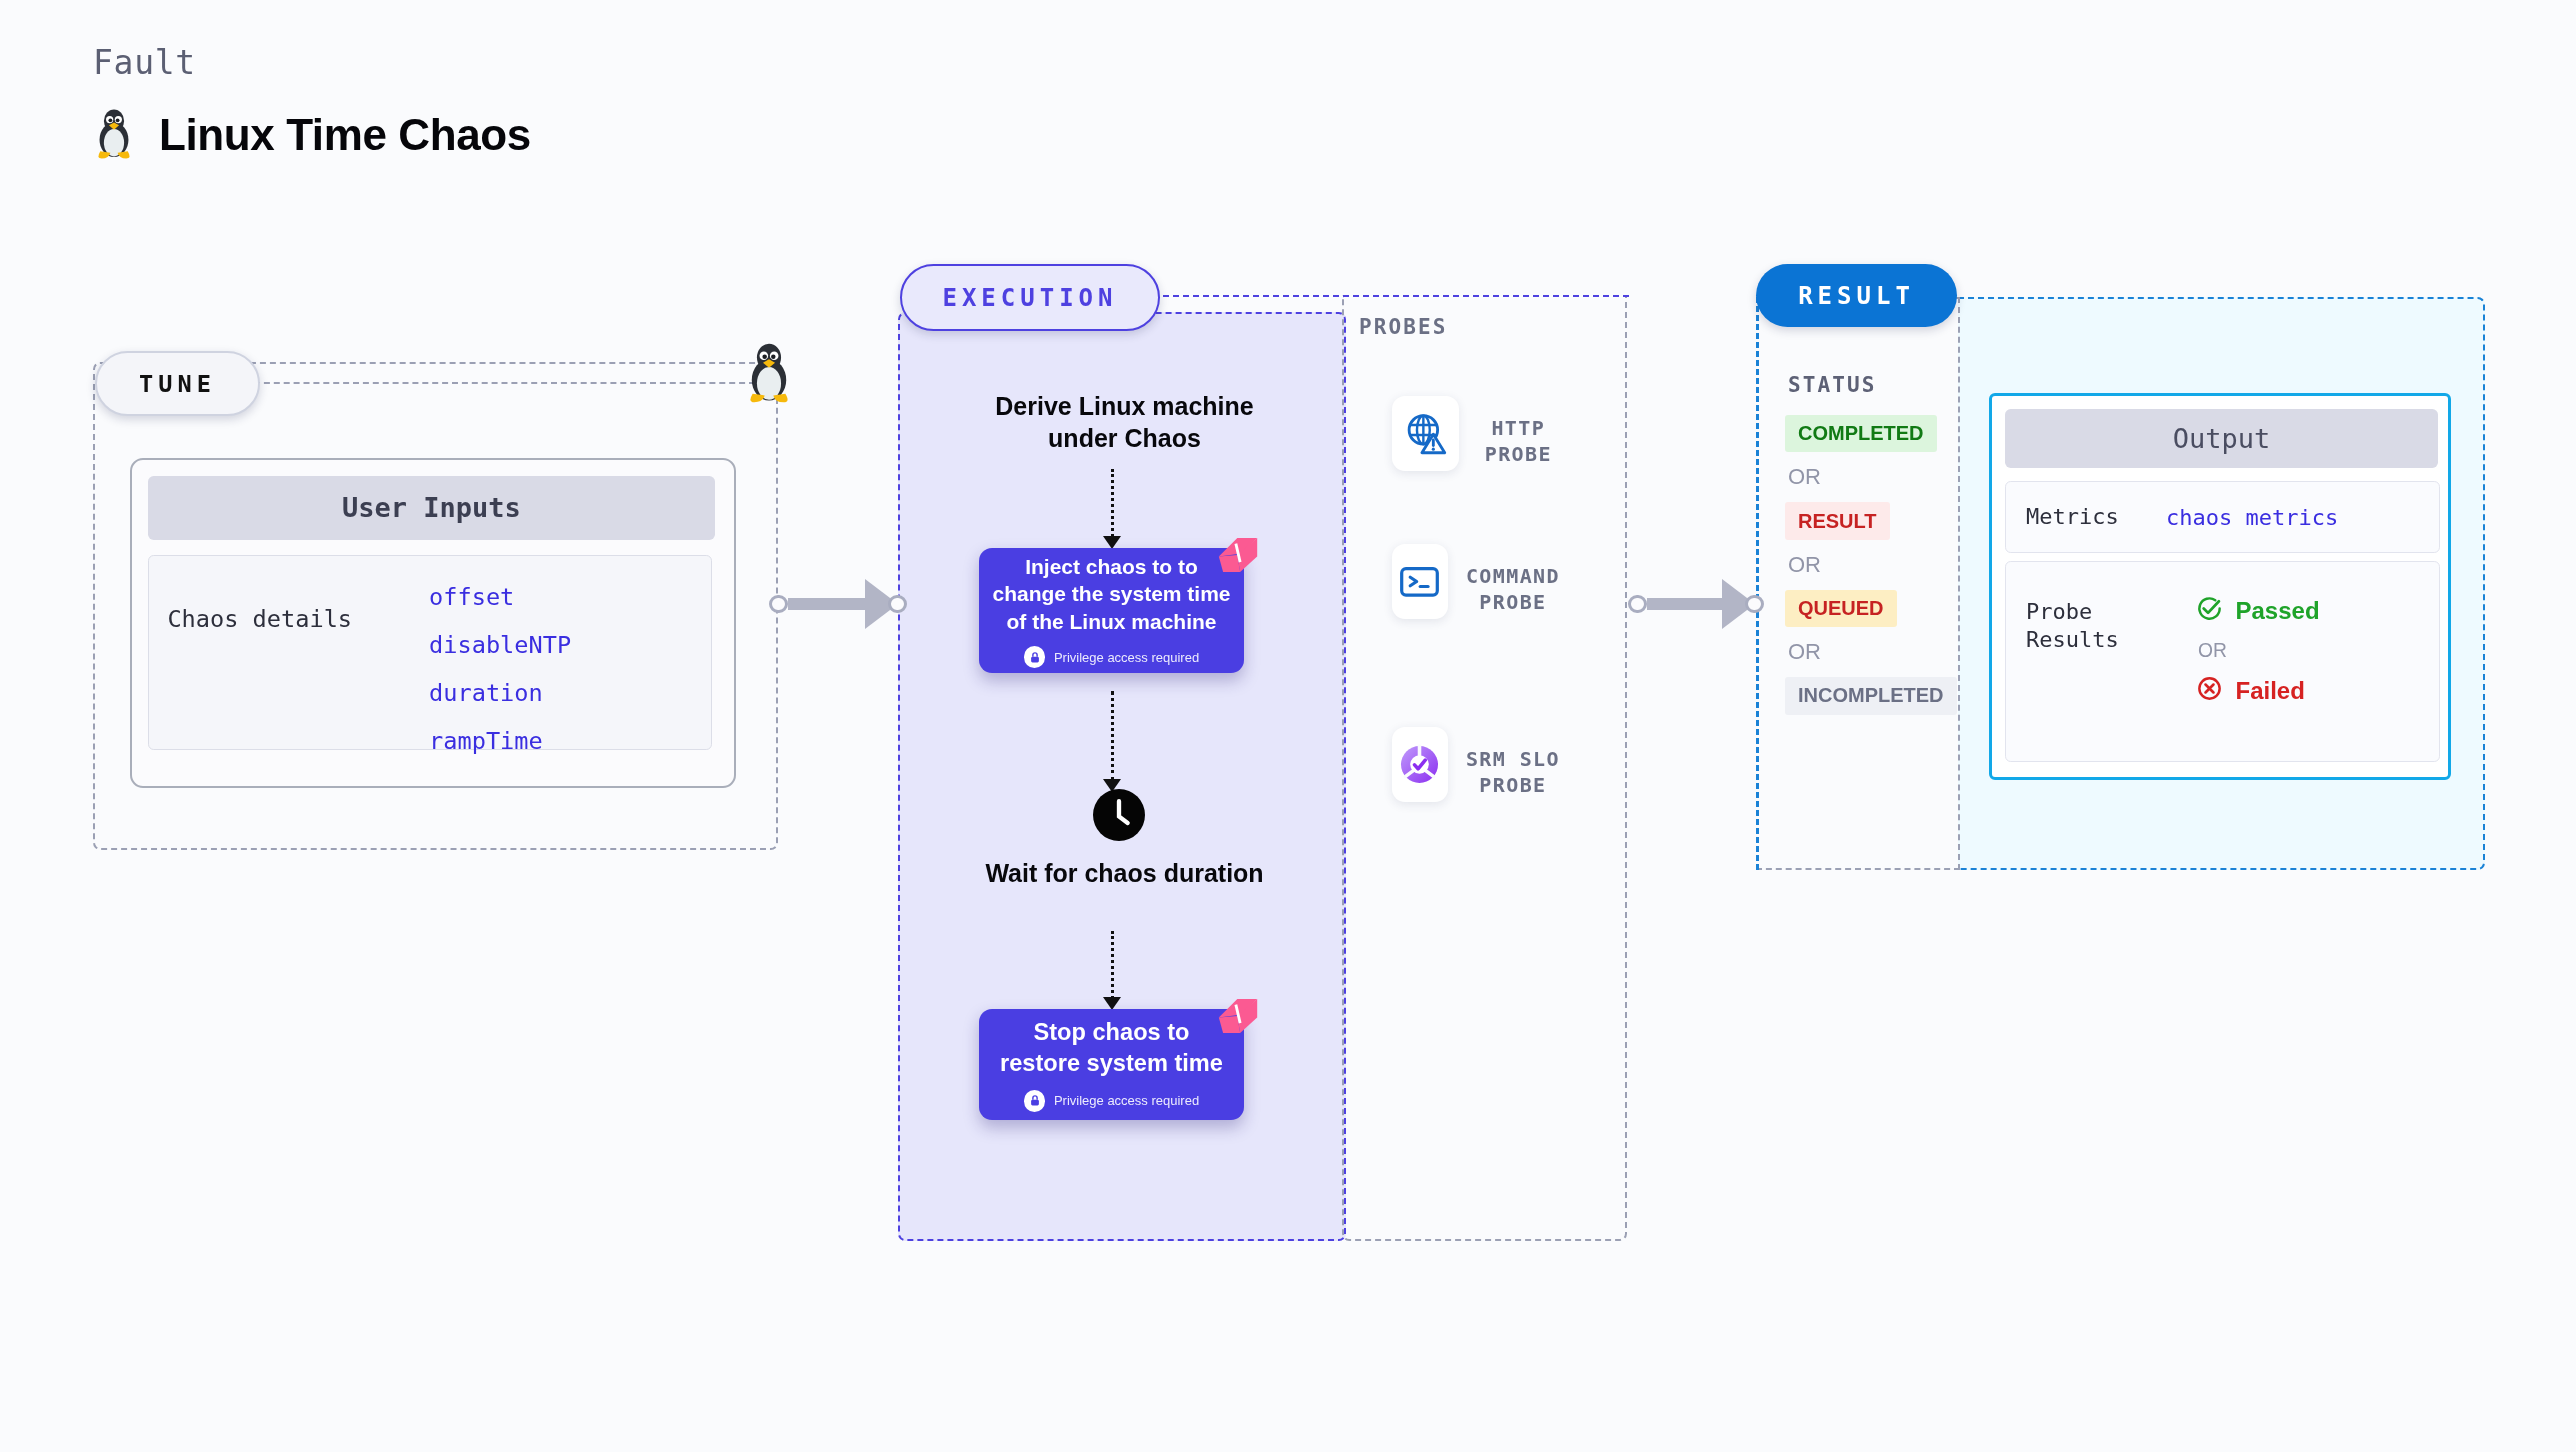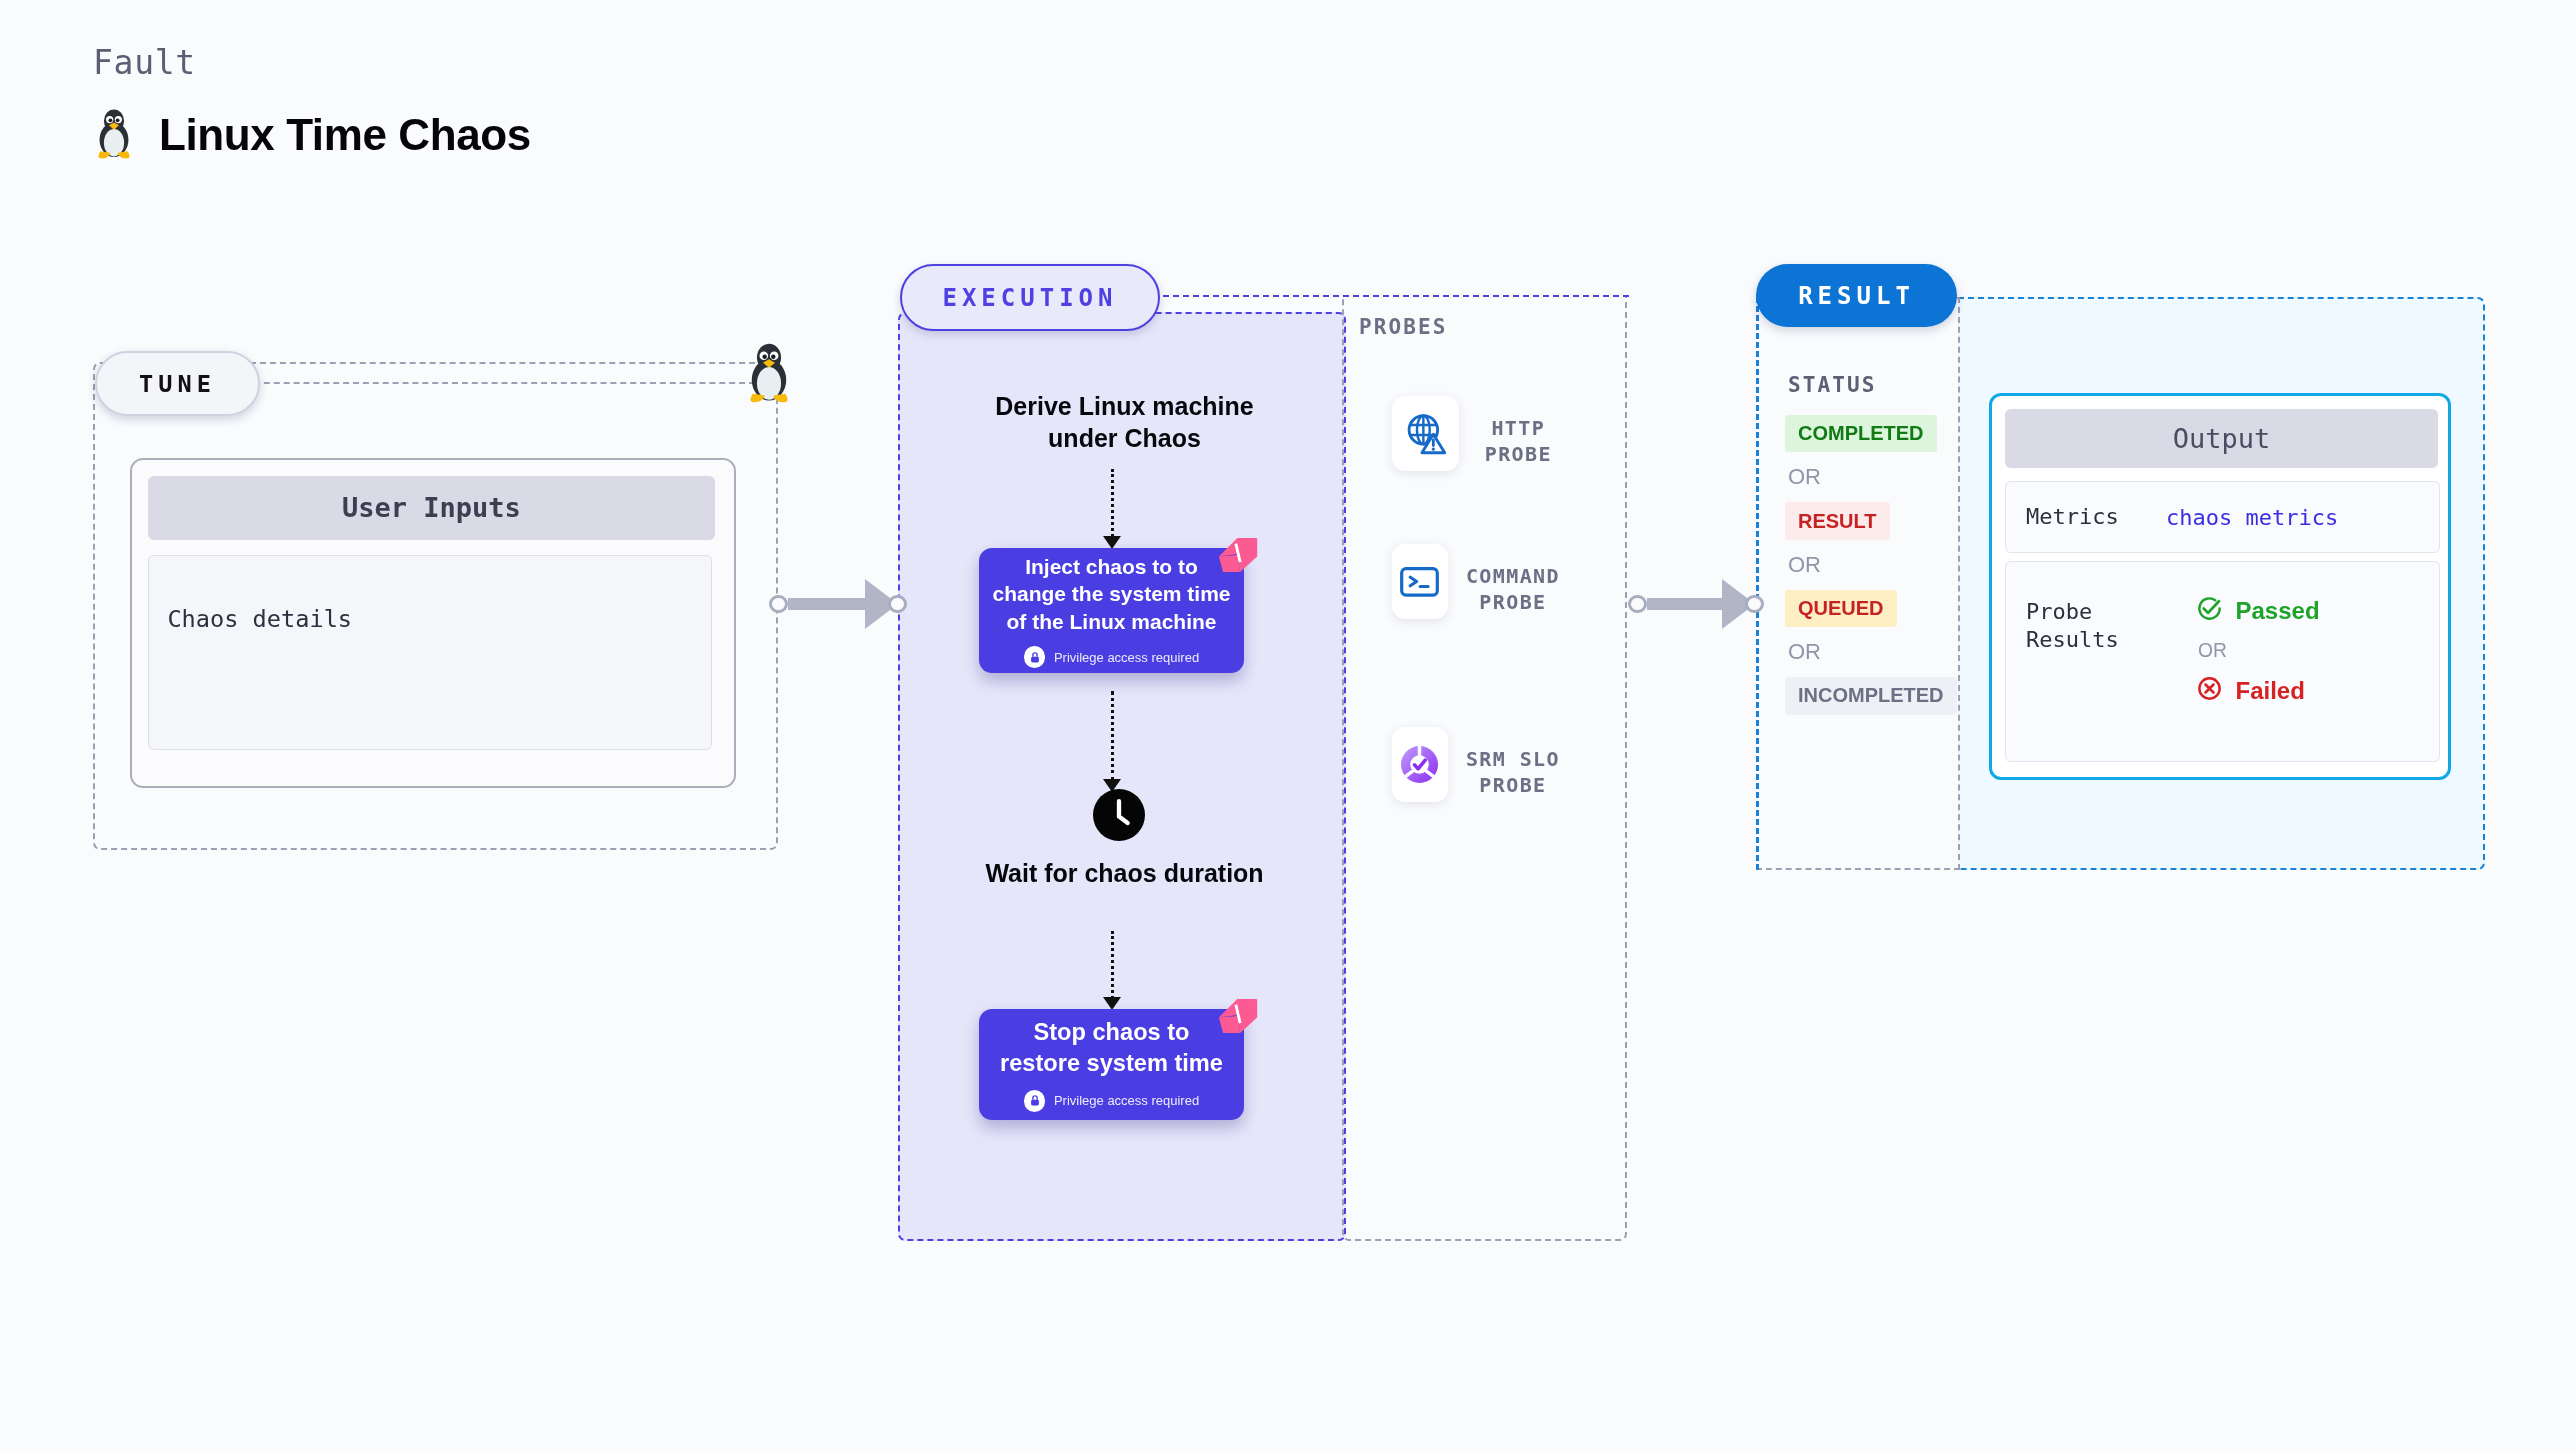--- a/index.html
+++ b/index.html
@@ -159,21 +159,21 @@
   }
   #status-list{position:absolute;left:1785px;top:415px;display:flex;flex-direction:column;}
   .status-badge{
     display:inline-block;border-radius:3px;padding:7.2px 13px;
     font-size:20px;font-weight:700;align-self:flex-start;
   }
   .status-or{font-size:22px;color:#9195a8;margin:12px 0 12px 2.9px;}
 
   #output-card{
     position:absolute;left:1989px;top:393px;width:462px;height:387px;
-    background:#fff;border:3.6px solid #12a8e8;border-radius:12px;box-sizing:border-box;
+    background:#fff;border:3.6px solid #12a8e8;border-radius:6px;box-sizing:border-box;
   }
   #output-header{
     position:absolute;left:13px;top:13px;width:433px;height:59px;
     background:#d9dae6;border-radius:5.7px;display:flex;align-items:center;justify-content:center;
     font-family:"DejaVu Sans Mono","Liberation Mono",monospace;
     font-size:27px;color:#4a4d61;
   }
   #metrics-row{
     position:absolute;left:13px;top:85px;width:433px;height:70px;
     background:#fafbfe;border:1.4px solid #e2e4ee;border-radius:5.7px;
@@ -245,20 +245,26 @@
     <path d="M22 24 L29 20 L36 24 L29 30 Z" fill="#f6b90c"></path>
     <path d="M10 60 Q4 70 12 70 Q22 70 24 62 Z" fill="#f6b90c"></path>
     <path d="M48 60 Q54 70 46 70 Q36 70 34 62 Z" fill="#f6b90c"></path>
   </svg>
 </span>
 
 <div id="tune-card">
   <div id="tune-card-header">User Inputs</div>
   <div id="tune-card-body">
     <div id="chaos-details-label">Chaos details</div>
+    <div id="tune-params">
+      <span class="tune-param">offset</span>
+      <span class="tune-param">disableNTP</span>
+      <span class="tune-param">duration</span>
+      <span class="tune-param">rampTime</span>
+    </div>
   </div>
 </div>
 
 <div class="flow-arrow" style="left:769px;top:579px;width:138px;">
   <span class="fa-dot"></span>
   <span class="fa-bar"></span>
   <span class="fa-head"></span>
   <span class="fa-dot"></span>
 </div>
 

